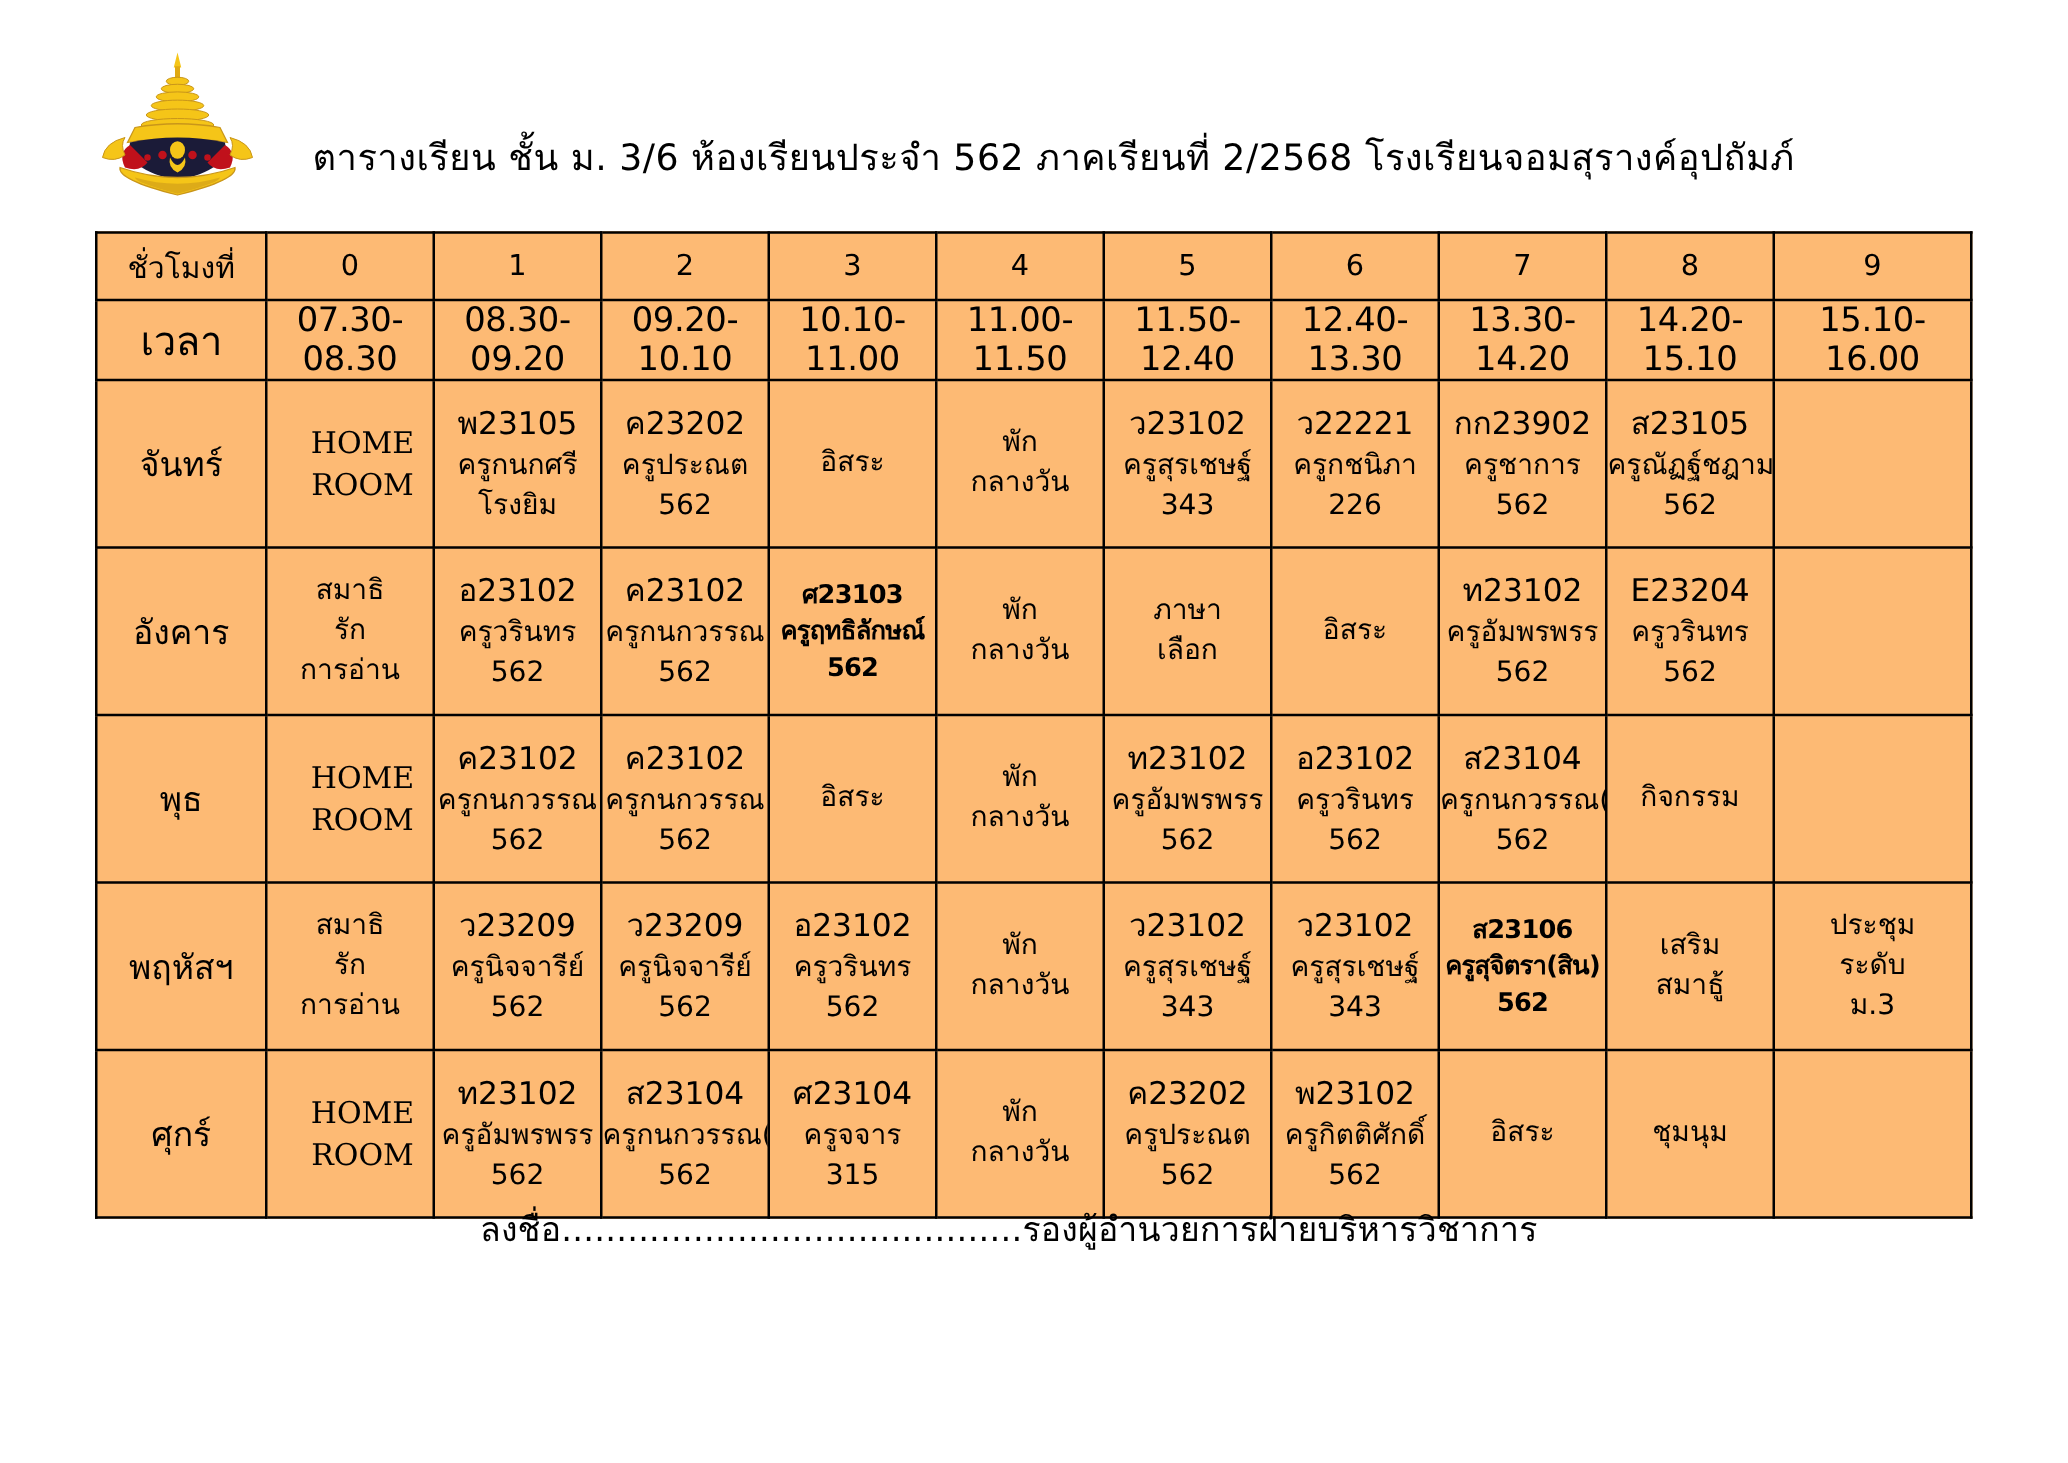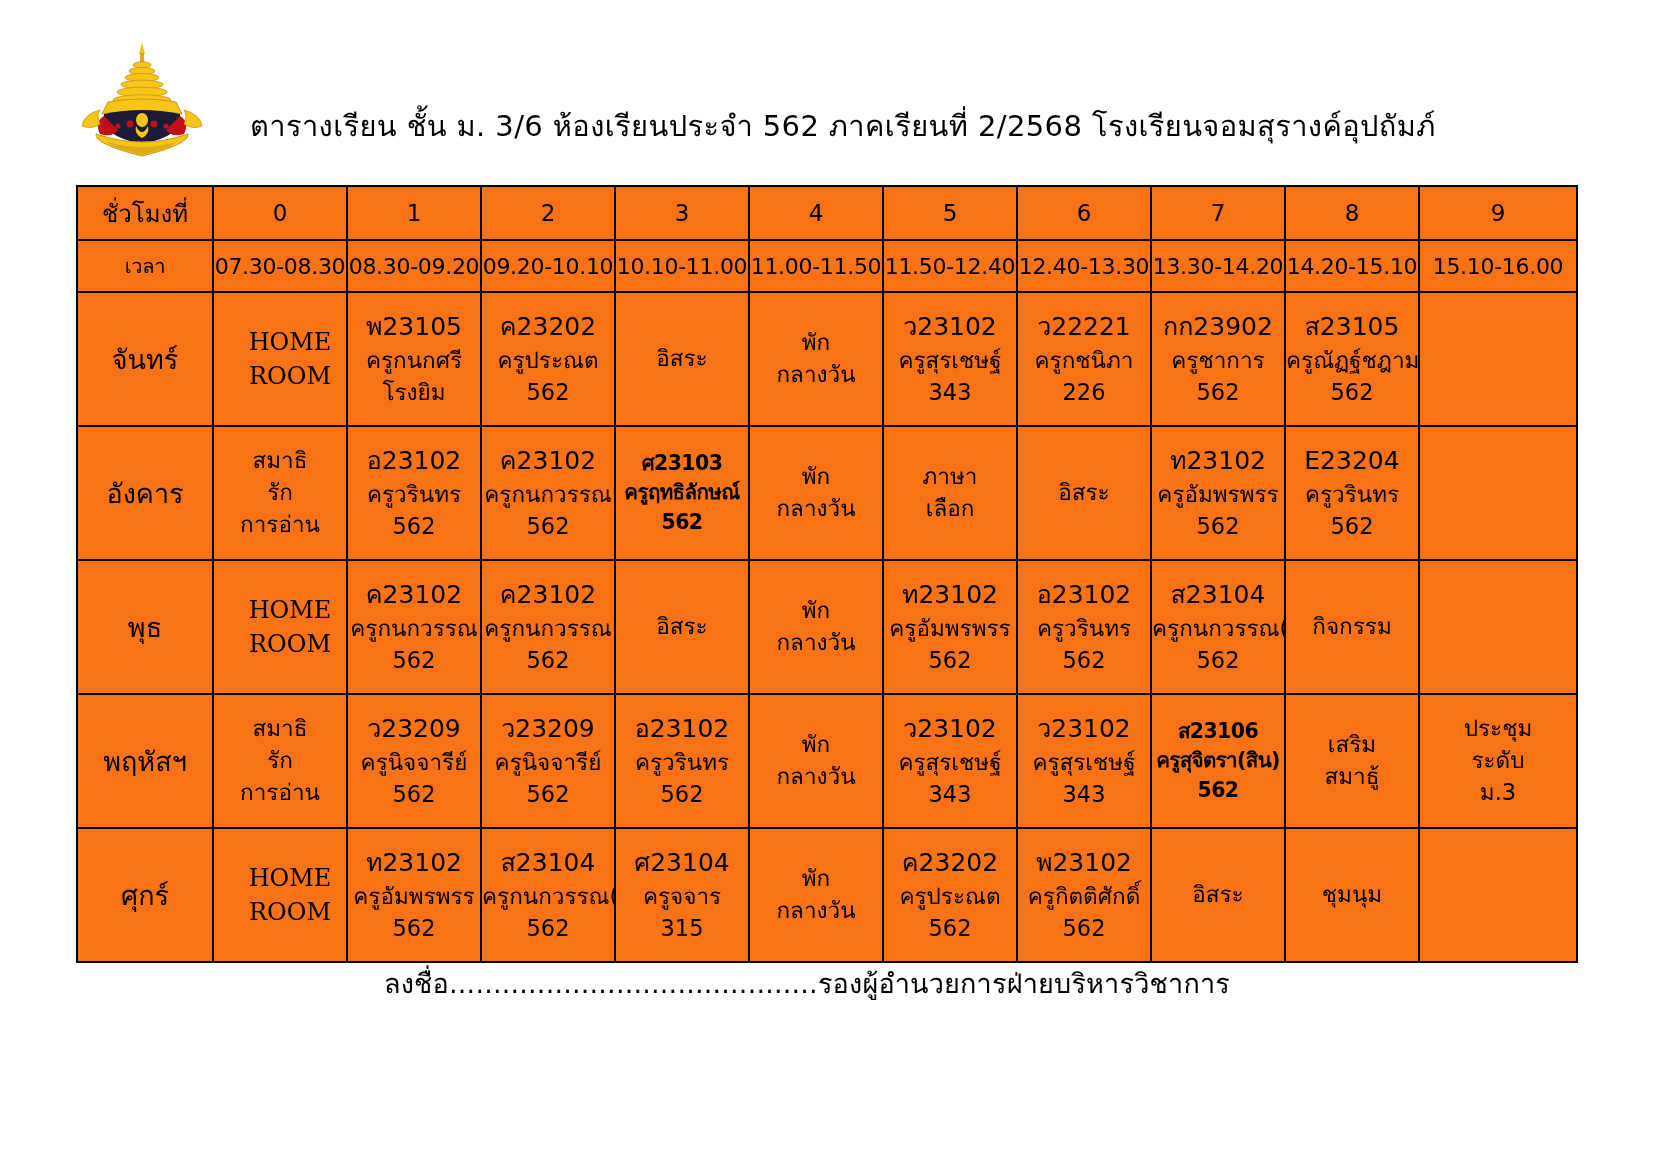--- a/index.html
+++ b/index.html
@@ -48,21 +48,21 @@
   .tt-wrap {
     position: absolute;
     left: 76px;
     top: 185px;
     width: 1500px;
   }
   table.timetable {
     border-collapse: collapse;
     table-layout: fixed;
     width: 1500px;
-    background: #f97316;
+    background: #fdba74;
   }
   table.timetable td, table.timetable th {
     border: 2px solid #000000;
     text-align: center;
     vertical-align: middle;
     font-weight: 400;
     padding: 0;
     overflow: hidden;
   }
 
@@ -76,25 +76,25 @@
     height: 52px;
     font-size: 23px;
   }
   tr.row-period td.daylabel {
     font-size: 24px;
   }
 
   
   tr.row-time td {
     height: 50px;
-    font-size: 22px;
+    font-size: 27px;
     letter-spacing: -0.3px;
   }
   tr.row-time td.daylabel {
-    font-size: 20px;
+    font-size: 32px;
   }
 
   
   tr.row-day td {
     height: 132px;
   }
   td.daylabel {
     font-size: 27px;
     font-weight: 700;
   }

